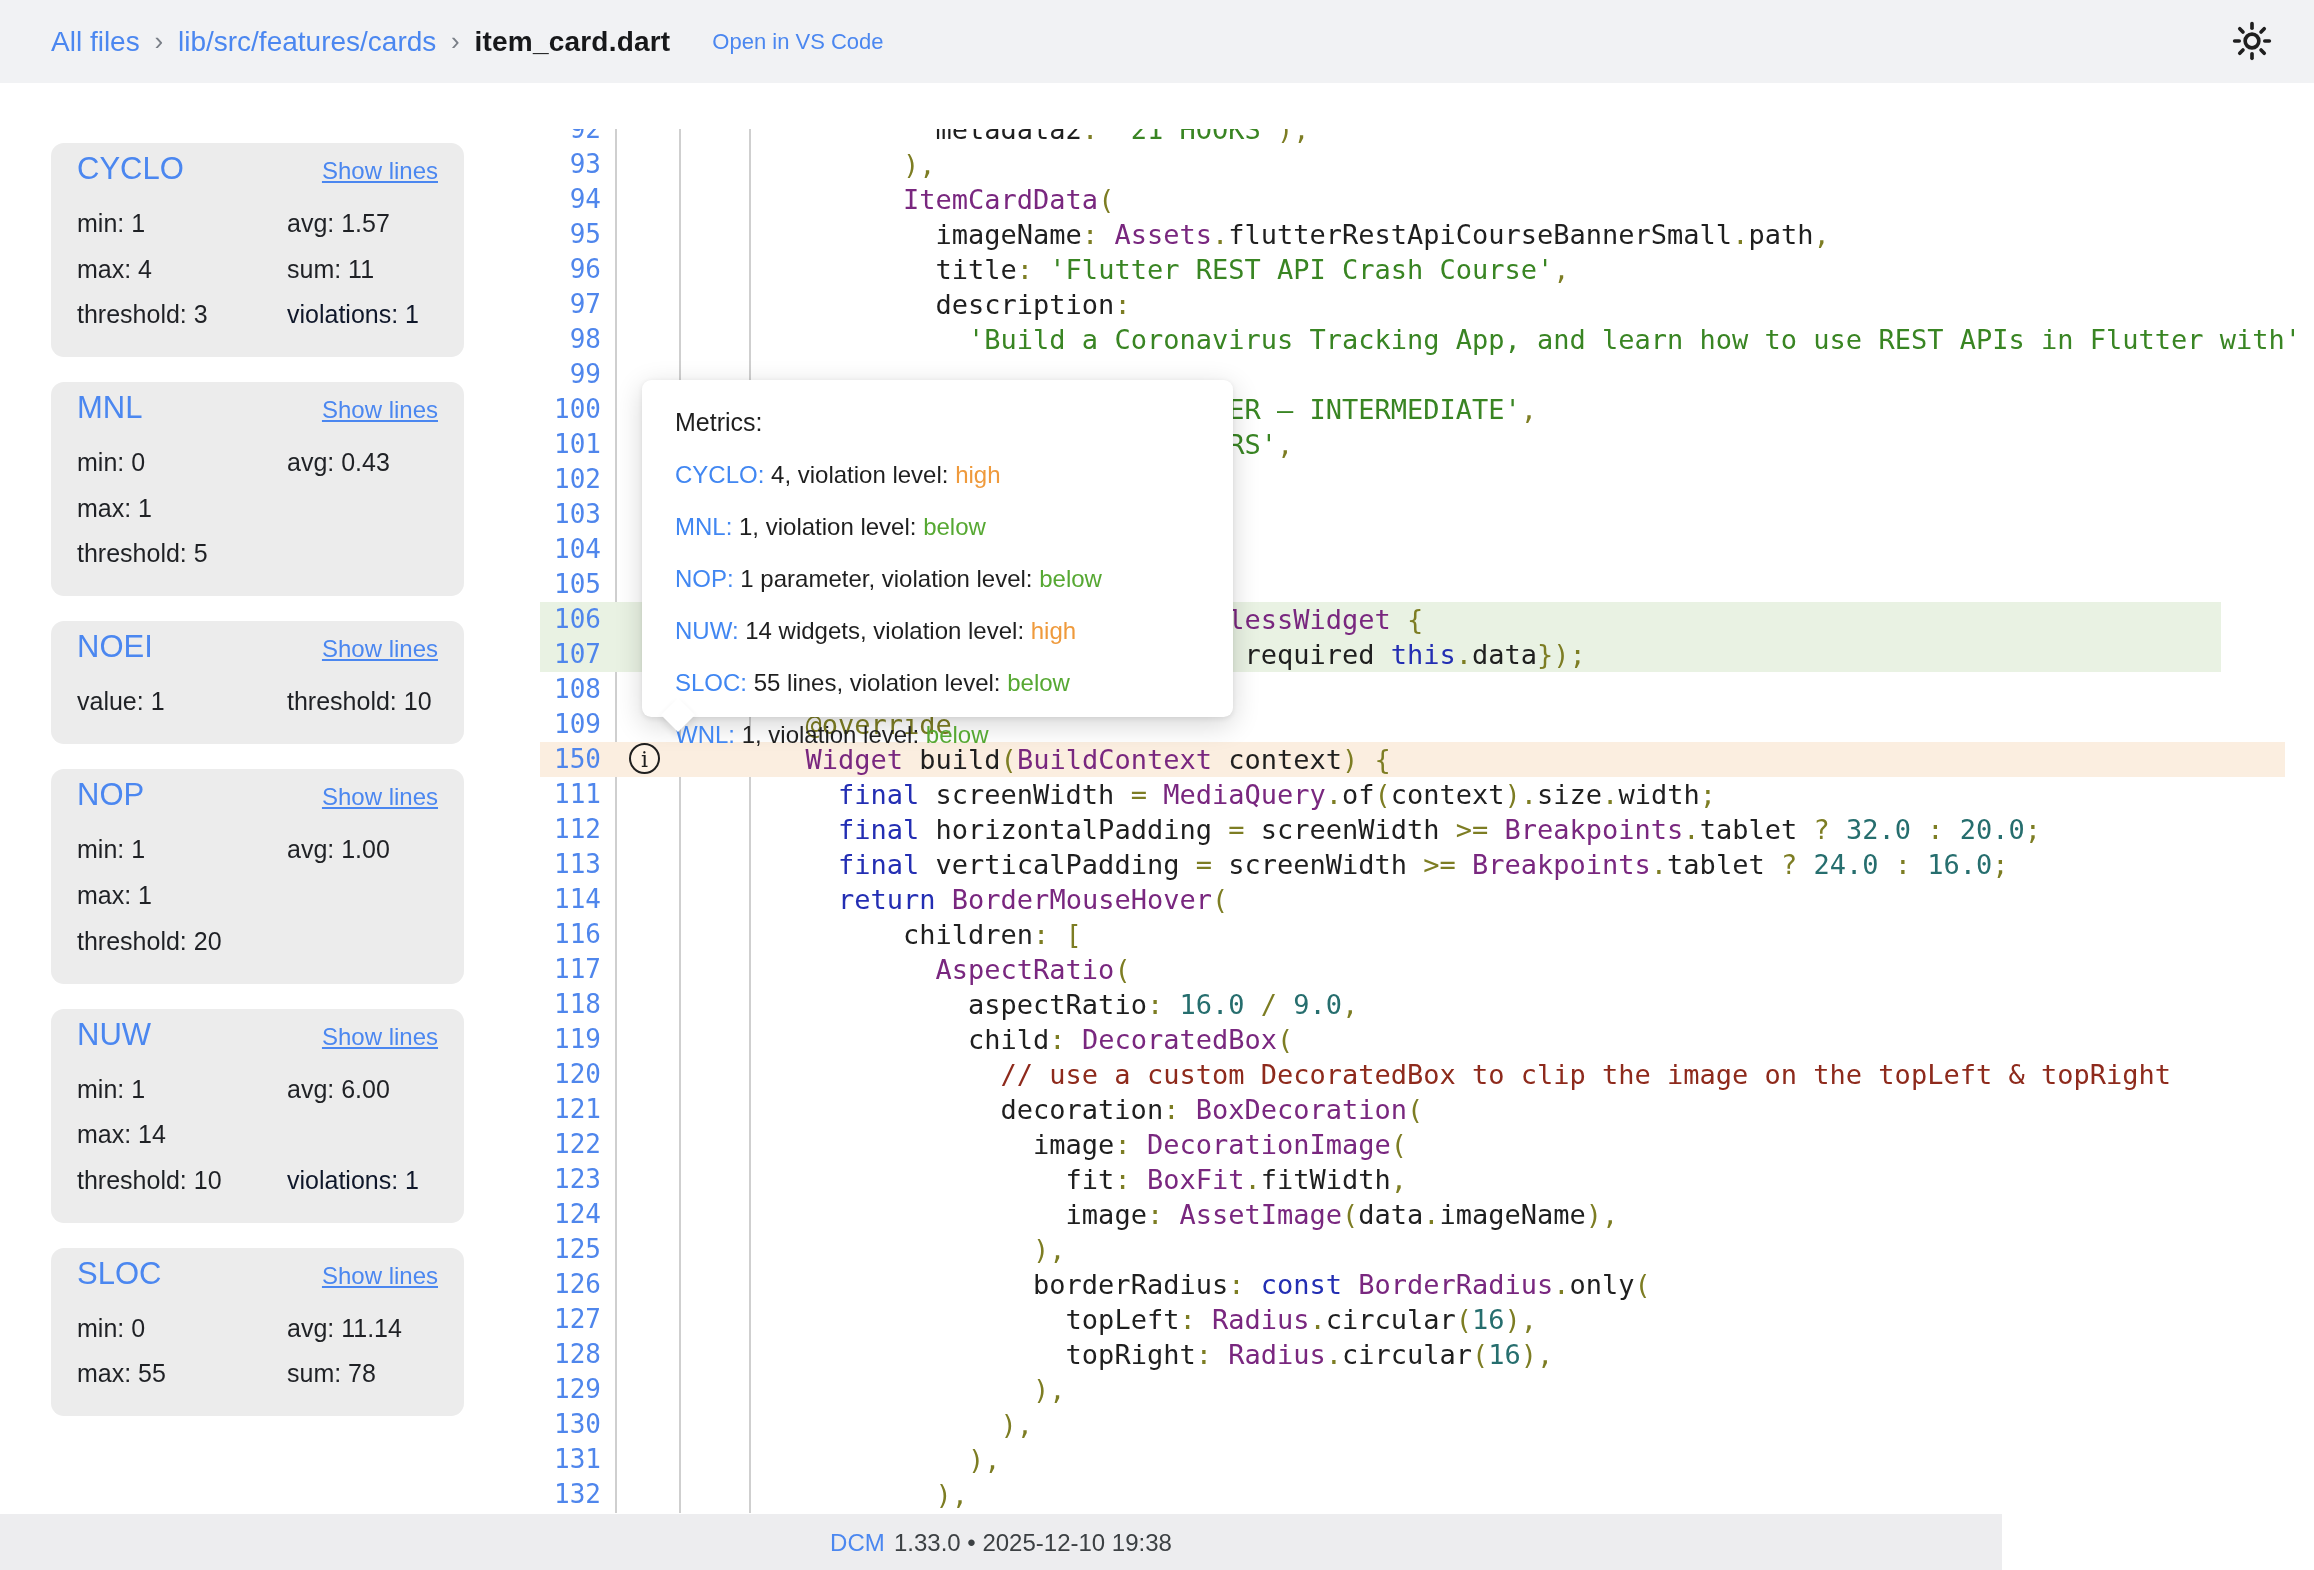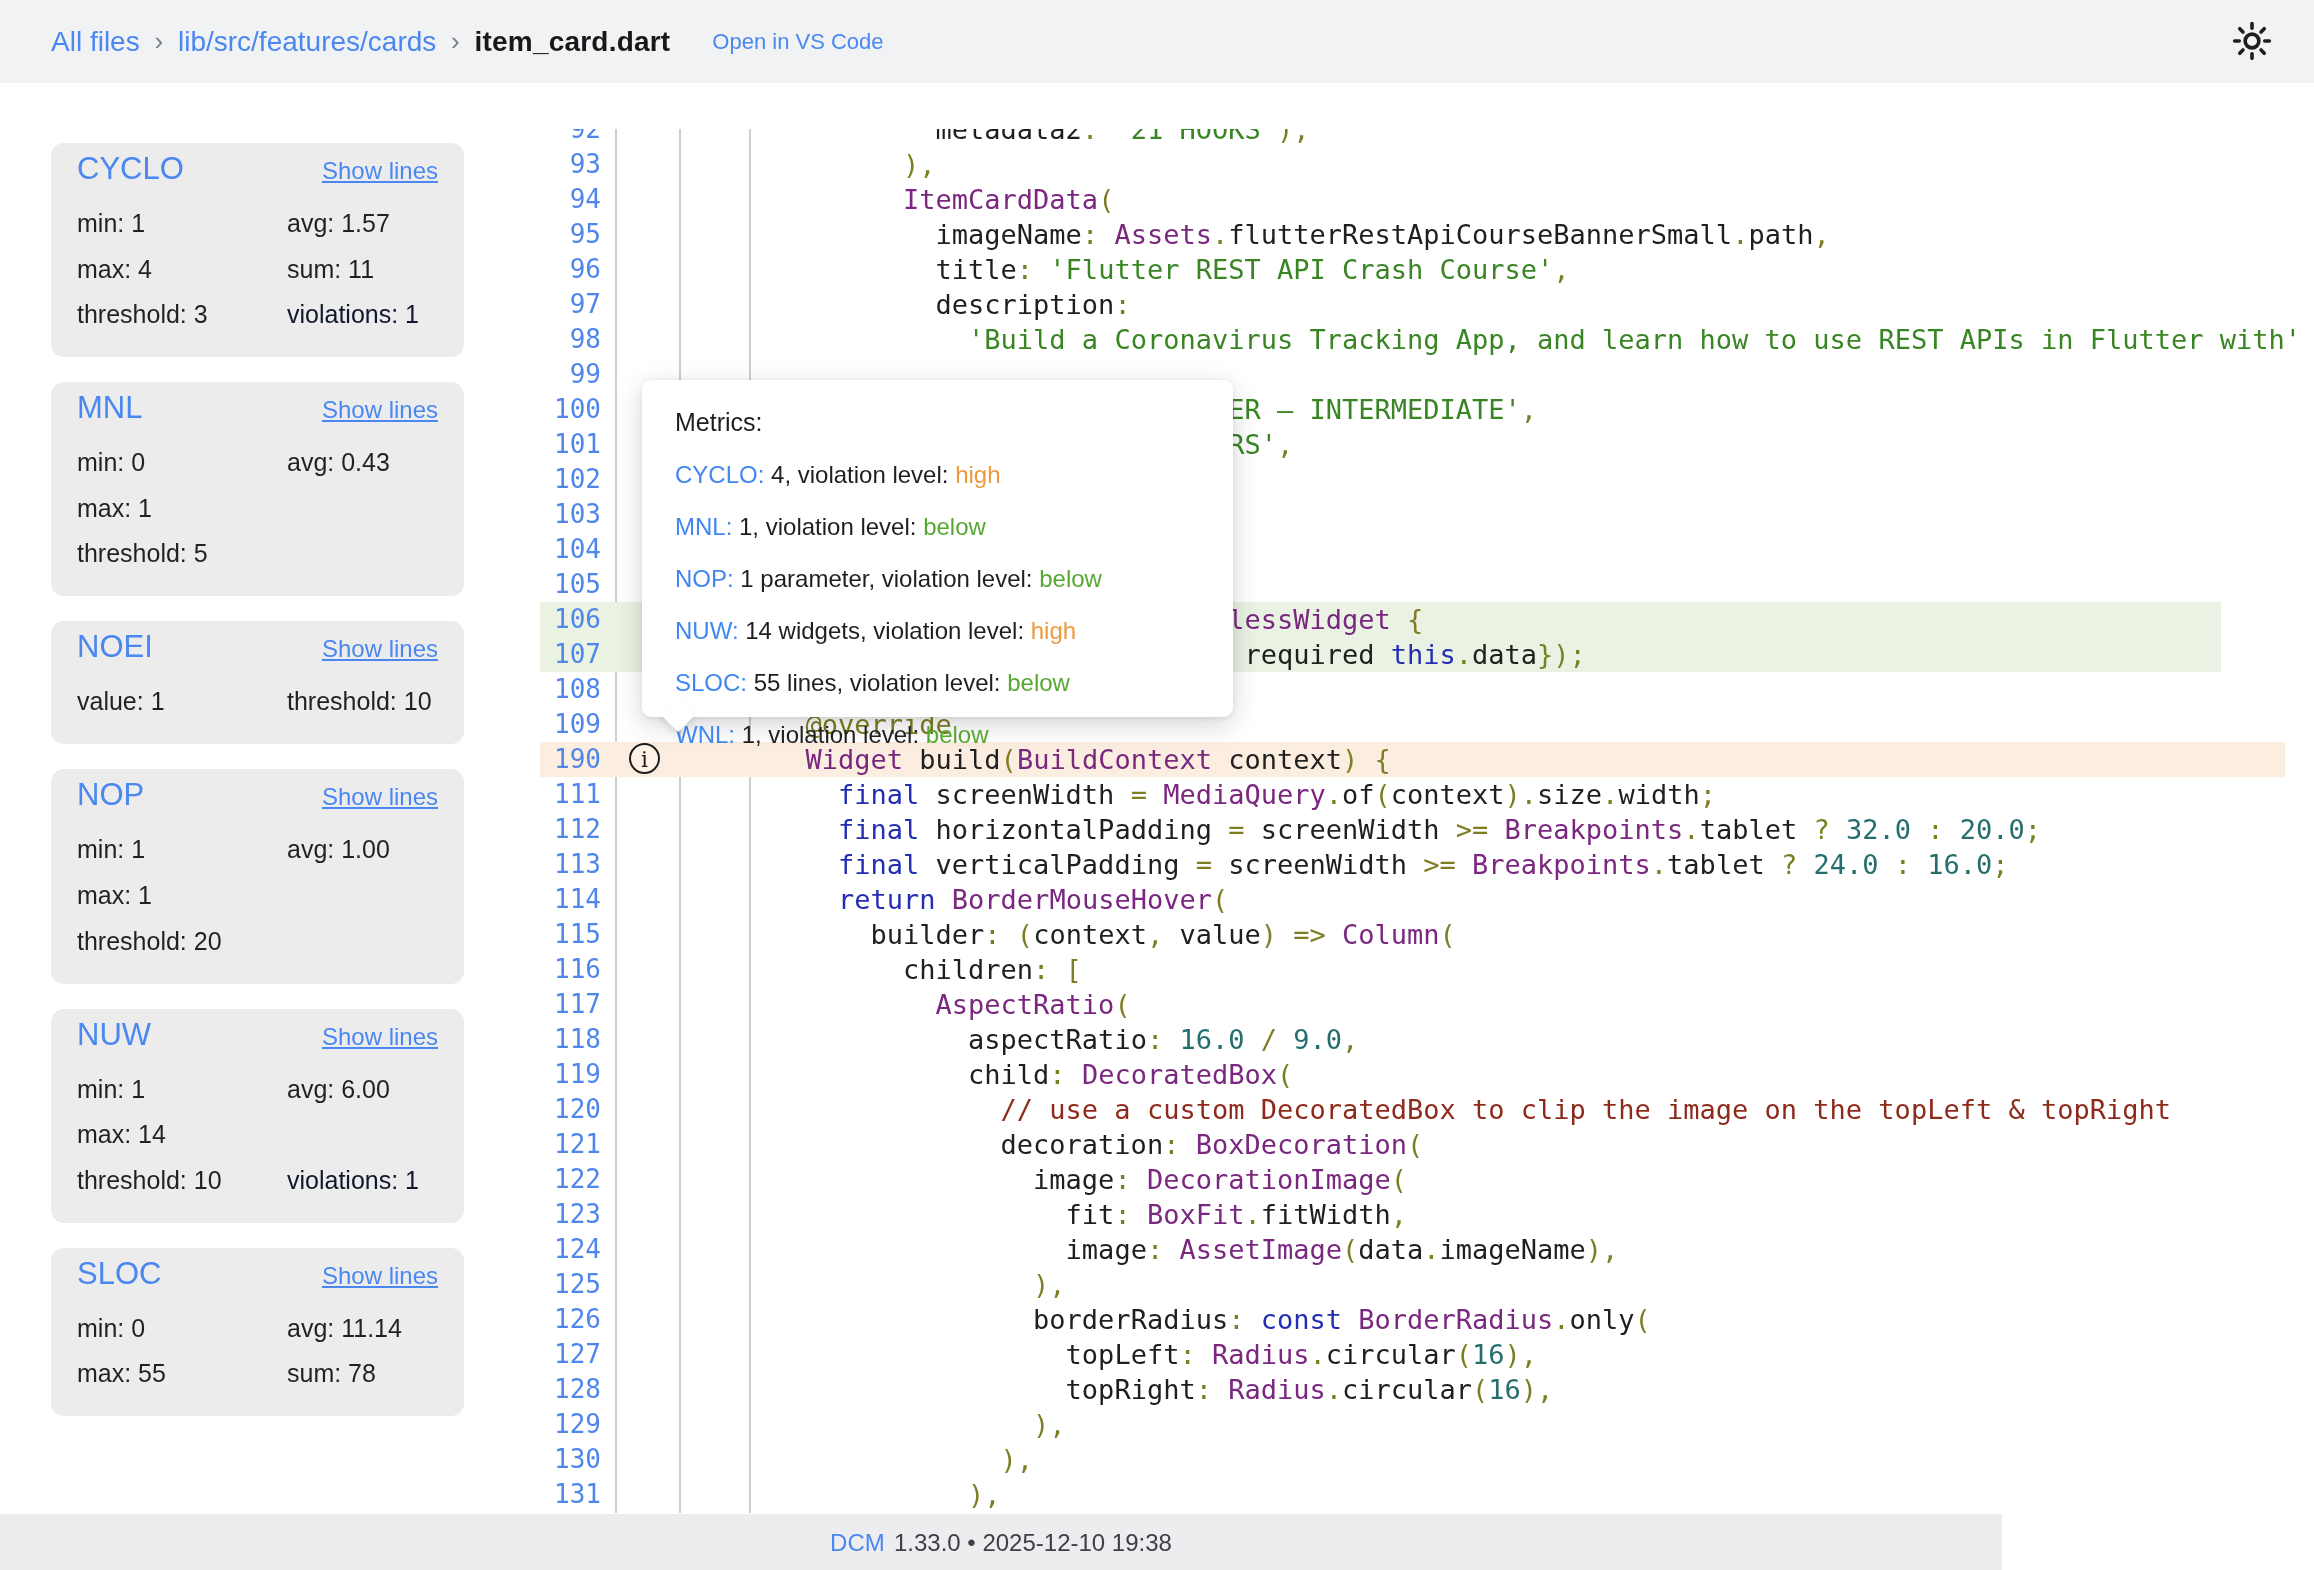--- a/index.html
+++ b/index.html
@@ -255,43 +255,39 @@
       </div>
       <div class="code-row">
         <div class="ln">108</div>
         <span class="code-text"></span>
       </div>
       <div class="code-row">
         <div class="ln">109</div>
         <span class="code-text">  <span class="tk-an">@override</span></span>
       </div>
       <div class="code-row hl-orange">
-        <div class="ln">190</div>
+        <div class="ln">150</div>
         <div class="info-icon">i</div>
         <span class="code-text">  <span class="tk-ty">Widget</span><span class="tk-id"> build</span><span class="tk-pu">(</span><span class="tk-ty">BuildContext</span><span class="tk-id"> context</span><span class="tk-pu">) {</span></span>
       </div>
       <div class="code-row">
         <div class="ln">111</div>
         <span class="code-text">    <span class="tk-kw">final</span><span class="tk-id"> screenWidth </span><span class="tk-pu">= </span><span class="tk-ty">MediaQuery</span><span class="tk-pu">.</span><span class="tk-id">of</span><span class="tk-pu">(</span><span class="tk-id">context</span><span class="tk-pu">).</span><span class="tk-id">size</span><span class="tk-pu">.</span><span class="tk-id">width</span><span class="tk-pu">;</span></span>
       </div>
       <div class="code-row">
         <div class="ln">112</div>
         <span class="code-text">    <span class="tk-kw">final</span><span class="tk-id"> horizontalPadding </span><span class="tk-pu">= </span><span class="tk-id">screenWidth </span><span class="tk-pu">&gt;= </span><span class="tk-ty">Breakpoints</span><span class="tk-pu">.</span><span class="tk-id">tablet </span><span class="tk-pu">? </span><span class="tk-nu">32.0</span><span class="tk-pu"> : </span><span class="tk-nu">20.0</span><span class="tk-pu">;</span></span>
       </div>
       <div class="code-row">
         <div class="ln">113</div>
         <span class="code-text">    <span class="tk-kw">final</span><span class="tk-id"> verticalPadding </span><span class="tk-pu">= </span><span class="tk-id">screenWidth </span><span class="tk-pu">&gt;= </span><span class="tk-ty">Breakpoints</span><span class="tk-pu">.</span><span class="tk-id">tablet </span><span class="tk-pu">? </span><span class="tk-nu">24.0</span><span class="tk-pu"> : </span><span class="tk-nu">16.0</span><span class="tk-pu">;</span></span>
       </div>
       <div class="code-row">
         <div class="ln">114</div>
         <span class="code-text">    <span class="tk-kw">return</span><span class="tk-id"> </span><span class="tk-ty">BorderMouseHover</span><span class="tk-pu">(</span></span>
-      </div>
-      <div class="code-row">
-        <div class="ln">115</div>
-        <span class="code-text">      <span class="tk-id">builder</span><span class="tk-pu">: (</span><span class="tk-id">context</span><span class="tk-pu">, </span><span class="tk-id">value</span><span class="tk-pu">) =&gt; </span><span class="tk-ty">Column</span><span class="tk-pu">(</span></span>
       </div>
       <div class="code-row">
         <div class="ln">116</div>
         <span class="code-text">        <span class="tk-id">children</span><span class="tk-pu">: [</span></span>
       </div>
       <div class="code-row">
         <div class="ln">117</div>
         <span class="code-text">          <span class="tk-ty">AspectRatio</span><span class="tk-pu">(</span></span>
       </div>
       <div class="code-row">

